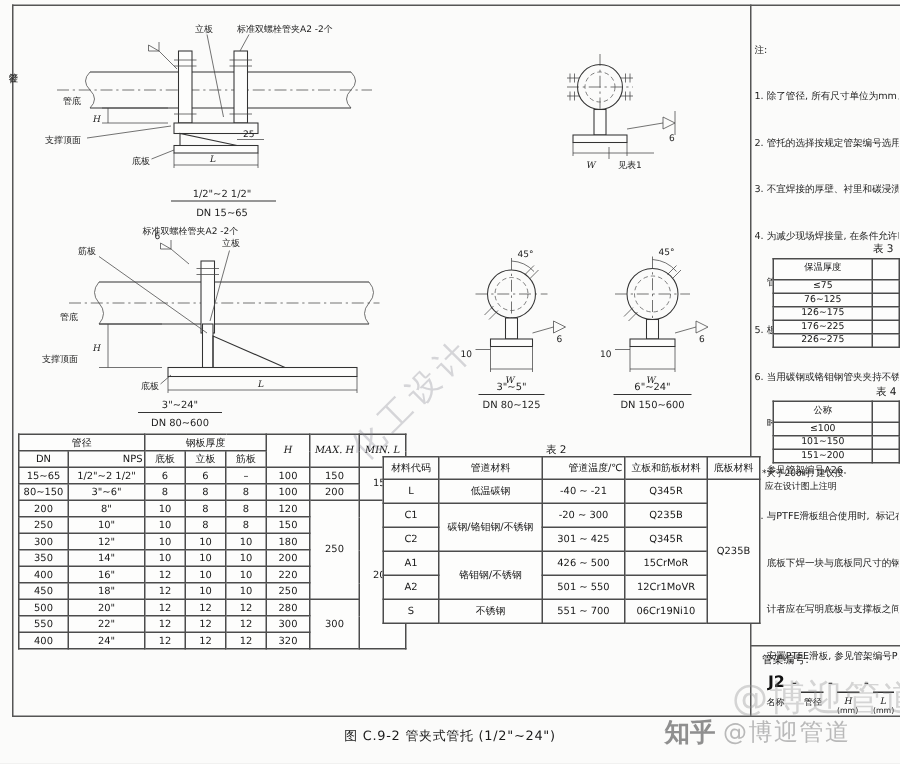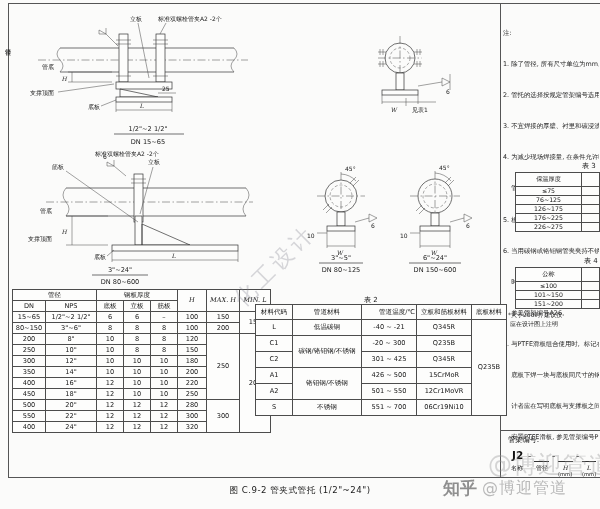--- a/index.html
+++ b/index.html
@@ -226,21 +226,21 @@
     <tbody>
         <tr>
       <td colspan="2" style="width:78px;">管径</td>
       <td colspan="3" style="width:72px;">钢板厚度</td>
       <td rowspan="2" class="it" style="width:26px;">H</td>
       <td rowspan="2" class="it" style="width:30px;">MAX. H</td>
       <td rowspan="2" class="it" style="width:28px;">MIN. L</td>
     </tr>
     <tr>
       <td style="width:30px;">DN</td>
-      <td style="width:48px;">NPS</td>
+      <td style="width:48px;text-align:right;">NPS</td>
       <td style="width:24px;">底板</td>
       <td style="width:24px;">立板</td>
       <td style="width:24px;">筋板</td>
     </tr>
     <tr>
       <td>15~65</td>
           <td>1/2"~2 1/2"</td>
       <td>6</td>
           <td>6</td>
       <td>–</td>

